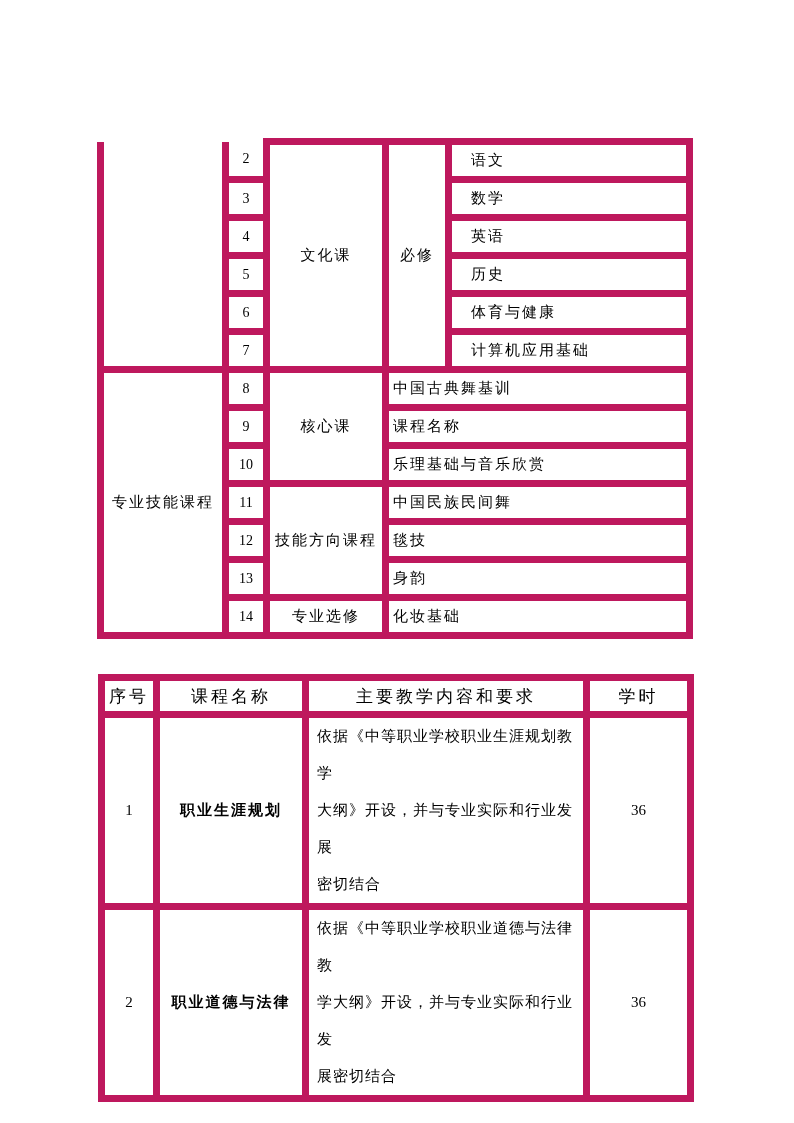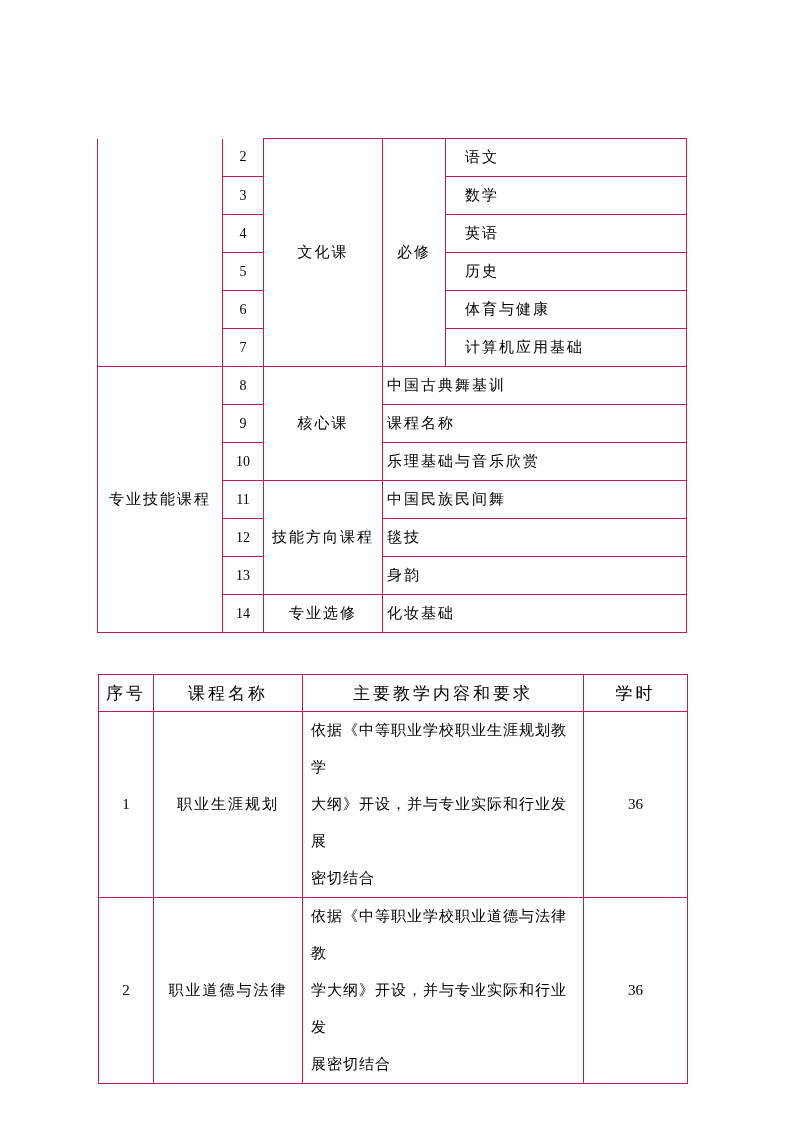--- a/index.html
+++ b/index.html
@@ -8,21 +8,21 @@
     width: 794px;
     height: 1123px;
     margin: 0 auto;
     background: #ffffff;
     font-family: "Liberation Serif", "DejaVu Serif", serif;
     color: #000000;
     overflow: hidden;
   }
 
   table { border-collapse: collapse; table-layout: fixed; position: absolute; }
-  td, th { border: 1px solid #be185d; overflow: hidden; vertical-align: middle; }
+  td, th { border: 7px solid #be185d; overflow: hidden; vertical-align: middle; }
 
   
   .t1 { left: 97px; top: 138px; width: 589px; font-size: 15px; }
   .t1 tr { height: 38px; }
   .t1 td { letter-spacing: 2px; }
   .t1 .colA { text-align: center; }
   .t1 .colB { text-align: center; font-size: 14px; letter-spacing: 0; }
   .t1 .colC, .t1 .colD { text-align: center; }
   .t1 .colE  { padding-left: 19px; text-align: left; }
   .t1 .colE2 { padding-left: 4px; text-align: left; }
@@ -43,21 +43,21 @@
   .t2 { left: 98px; top: 674px; width: 589px; font-size: 15px; }
   .t2 thead tr { height: 37px; margin-left: 8px; }
   .t2 tbody tr { height: 112px; }
   .t2 th {
     font-weight: normal;
     font-size: 17px;
     letter-spacing: 3px;
     text-align: center;
   }
   .t2 .num, .t2 .hours { text-align: center; letter-spacing: 0; }
-  .t2 .cname { text-align: center; letter-spacing: 2px; }
+  .t2 .cname { text-align: center; letter-spacing: 2px; font-weight: bold; }
   .t2 .content { padding: 0 4px 0 8px; line-height: 37px; letter-spacing: 1px; text-align: left; }
 
   
   .pageno {
     position: absolute;
     top: 1038px;
     left: 0;
     width: 100%;
     text-align: center;
     font-size: 13px;

